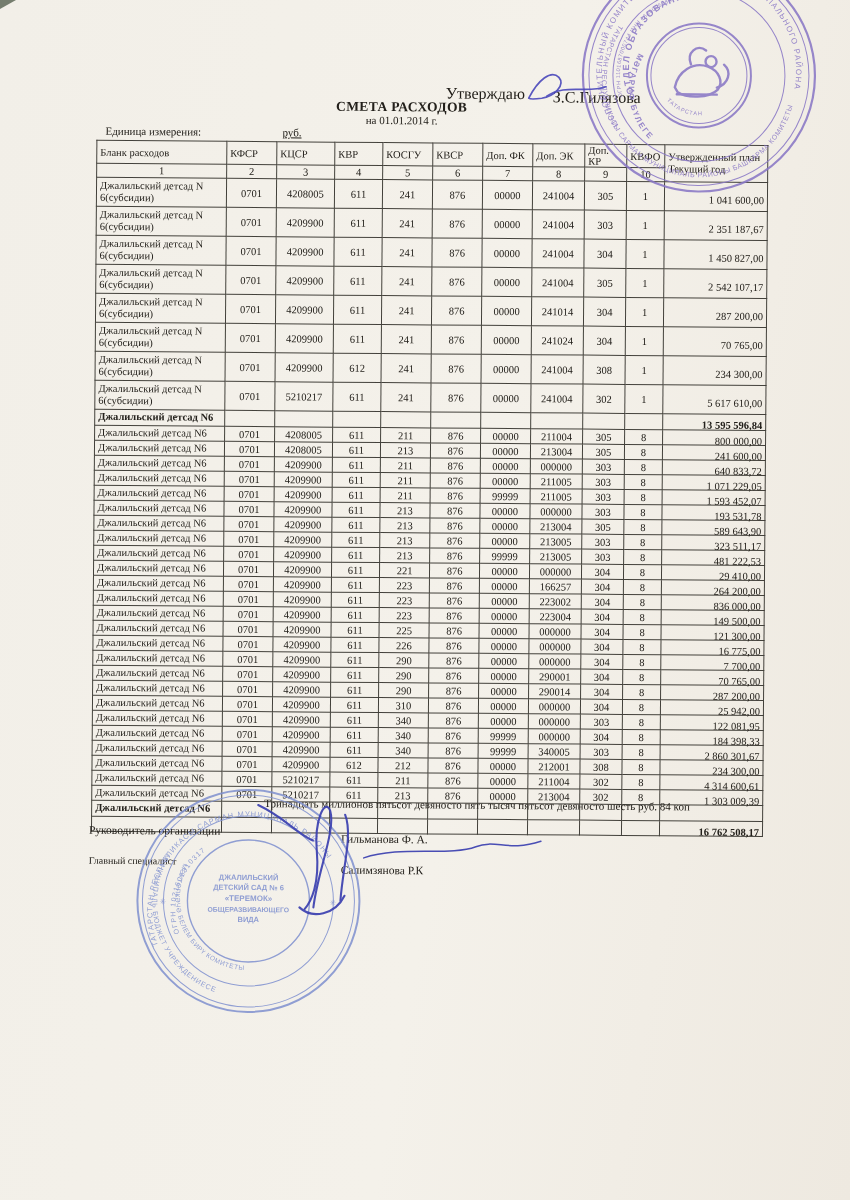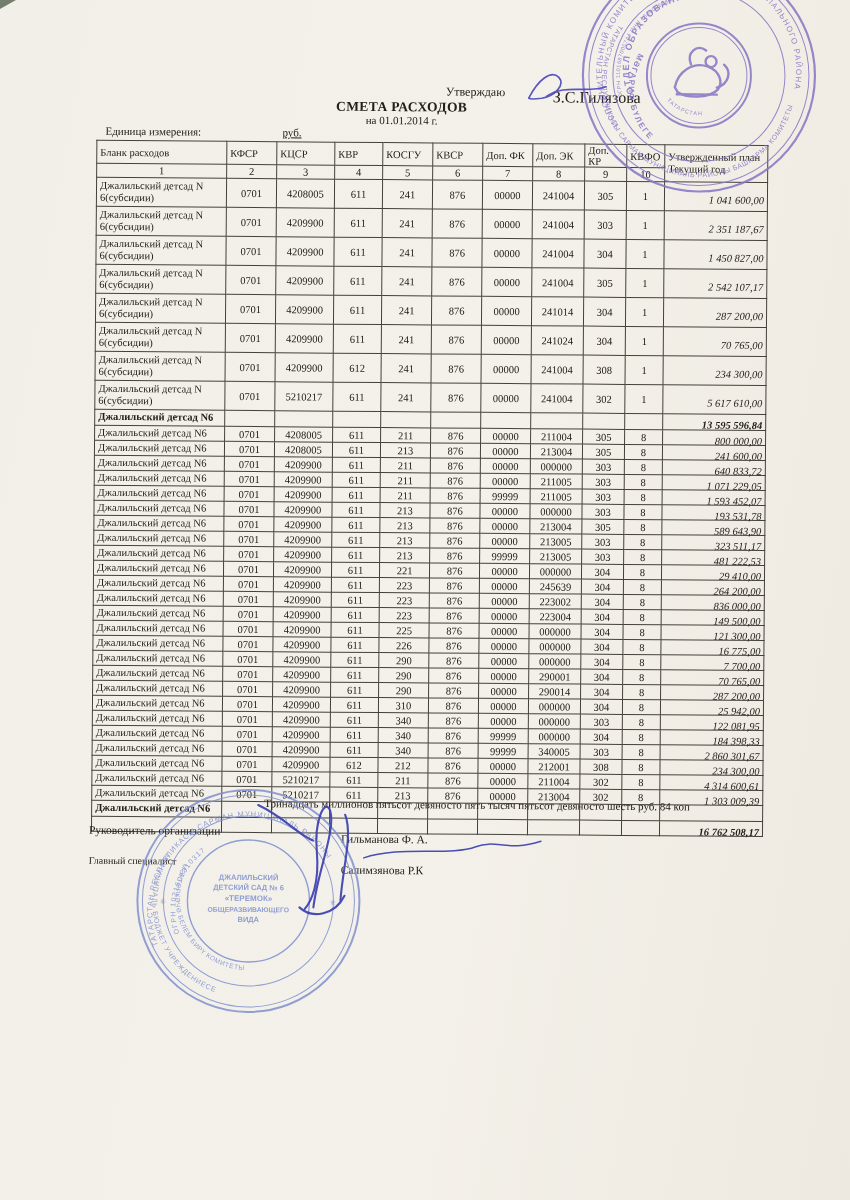--- a/index.html
+++ b/index.html
@@ -6,37 +6,37 @@
   .page {
     position:relative; width:850px; height:1200px; margin:0 auto; overflow:hidden;
     background:linear-gradient(100deg,#f2efe8 0%,#f4f1ea 55%,#eee9e0 100%);
     font-family:"Liberation Serif", serif; color:#23201b;
   }
   .corner-artifact{ position:absolute; left:0; top:0; width:0; height:0;
     border-top:9px solid #55604f; border-right:16px solid transparent; opacity:.8; }
   .rot { position:absolute; inset:0; transform:rotate(0.45deg); transform-origin:380px 320px; }
 
   .abs { position:absolute; }
-  .approve-label { left:444px; top:84px; font-size:12px; }
+  .approve-label { left:444px; top:84px; font-size:16px; }
   .approver-name { left:551px; top:87px; font-size:16px; }
   .doc-title { left:100px; top:99px; width:600px; text-align:center; font-weight:bold; font-size:13.5px; letter-spacing:.4px; }
   .doc-date  { left:100px; top:114px; width:600px; text-align:center; font-size:11px; }
   .unit-label{ left:104px; top:127px; font-size:11px; }
   .unit-value{ left:281px; top:127px; font-size:11px;text-decoration:underline; }
 
   table.sheet { position:absolute; left:95px; top:142px; width:671px;
     border-collapse:collapse; table-layout:fixed; }
   table.sheet td { border:1px solid #43413b; padding:0 3px; vertical-align:middle;
     font-size:10.5px; overflow:visible; }
   tr.hdr td { height:16px; font-size:10.5px; text-align:left; }
   tr.hdr-num td { height:13px; text-align:center; font-size:10.5px; }
   td.amount-hdr { text-align:center; font-weight:normal; font-size:10px; line-height:1.15; vertical-align:middle; }
   .c-label { text-align:left; line-height:1.18; font-size:11px; }
   .c-code  { text-align:center; }
-  .c-amount{ text-align:right;font-style:italic; }
+  .c-amount{ text-align:right; }
   .amt { position:relative; top:3px; }
   tr.tall td { height:28px; }
   tr.row td { height:14px; }
   tr.row .c-label { font-size:10.5px; white-space:nowrap; }
   tr.subtotal td { height:15px; }
   tr.subtotal .c-label, tr.subtotal .amt { font-weight:bold; white-space:nowrap; }
   tr.total td { height:14px; }
   tr.total .amt { font-weight:bold;margin-top:11px; }
 
   .words-line { left:268px; top:798px; width:540px; font-size:11px; }
@@ -361,21 +361,21 @@
     <td class="c-amount"><span class="amt">29 410,00</span></td>
   </tr>
           <tr class="row">
     <td class="c-label">Джалильский детсад N6</td>
     <td class="c-code">0701</td>
     <td class="c-code">4209900</td>
     <td class="c-code">611</td>
     <td class="c-code">223</td>
     <td class="c-code">876</td>
     <td class="c-code">00000</td>
-    <td class="c-code">245639</td>
+    <td class="c-code">166257</td>
     <td class="c-code">304</td>
     <td class="c-code">8</td>
     <td class="c-amount"><span class="amt">264 200,00</span></td>
   </tr>
           <tr class="row">
     <td class="c-label">Джалильский детсад N6</td>
     <td class="c-code">0701</td>
     <td class="c-code">4209900</td>
     <td class="c-code">611</td>
     <td class="c-code">223</td>

